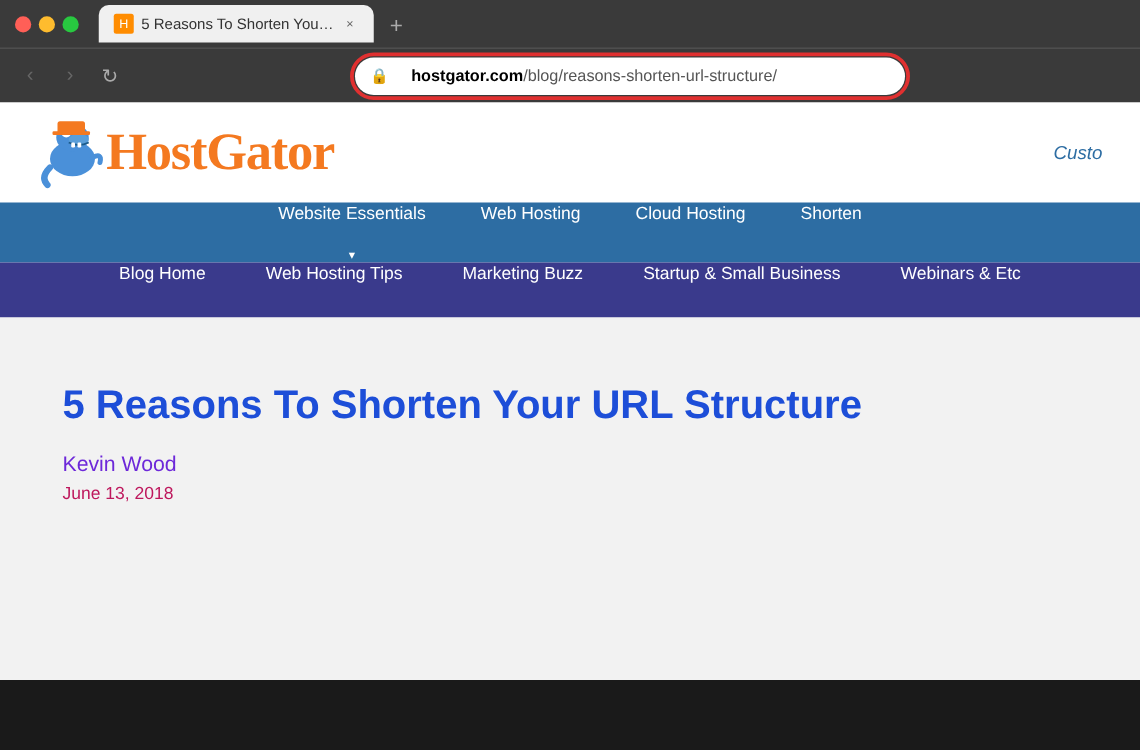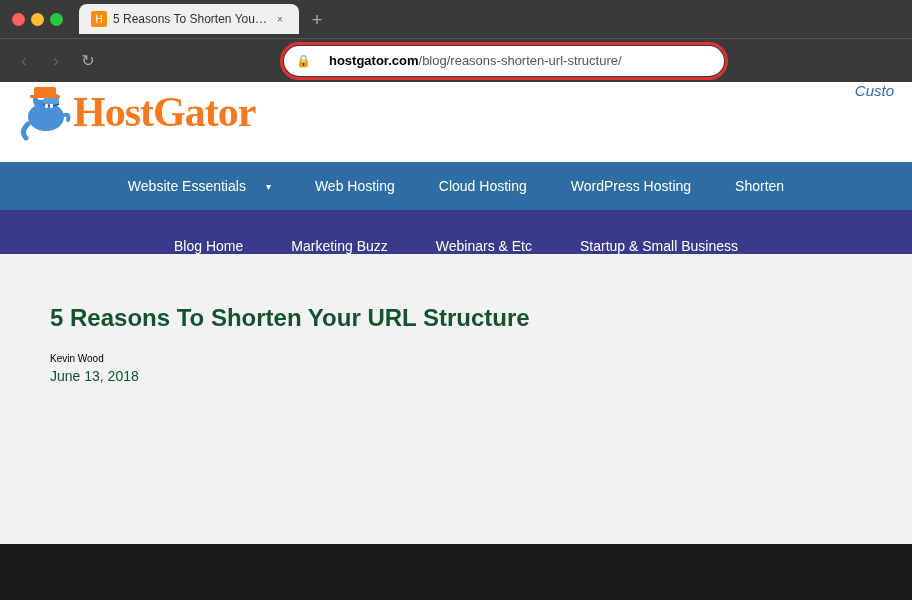--- a/index.html
+++ b/index.html
@@ -126,22 +126,22 @@
     .url-normal { color: #555; }
 
     
     .website { background: #fff; width: 100%; }
 
     
     .site-header {
       background: #fff;
       height: 80px;
       display: flex;
-      align-items: flex-start;
-      padding: 0 18px;
+      align-items: center;
+      padding: 0 30px;
       justify-content: space-between;
     }
     .logo-area { display: flex; align-items: center; gap: 0; }
     
     .logo-text {
       font-size: 42px;
       font-weight: 700;
       color: #f47920;
       font-family: 'Georgia', serif;
       letter-spacing: -1px;
@@ -165,64 +165,65 @@
     .main-nav-item {
       color: #fff;
       font-size: 14px;
       padding: 0 22px;
       height: 100%;
       display: flex;
       align-items: center;
       cursor: pointer;
       gap: 20px;
       white-space: nowrap;
+      flex-direction: column;
     }
     .chevron-down { font-size: 10px; }
 
     
     .blog-nav {
       background: #3a3a8c;
       height: 44px;
       display: flex;
       align-items: center;
       justify-content: center;
       gap: 0;
     }
     .blog-nav-item {
       color: #fff;
       font-size: 14px;
       padding: 0 24px;
       height: 100%;
       display: flex;
-      align-items: flex-end;
+      align-items: flex-start;
       cursor: pointer;
       white-space: nowrap;
     }
 
     
     .content-area {
       background: #f2f2f2;
       padding: 50px 50px 60px 50px;
       min-height: 290px;
     }
     .article-title {
-      font-size: 24px;
+      font-size: 32px;
       font-weight: 800;
-      color: #14532d;
+      color: #1d4ed8;
       margin-bottom: 20px;
       line-height: 1.2;
     }
     .article-author {
-      font-size: 10px;
-      color: #000000;
+      font-size: 17px;
+      color: #6d28d9;
       margin-bottom: 4px;
     }
     .article-date {
       font-size: 14px;
-      color: #14532d;
+      color: #be185d;
     }
   </style>
 </head>
 <body>
 
 <div class="browser-chrome">
 
   <div class="title-bar">
     <div class="traffic-lights">
       <div class="traffic-light tl-red"></div>
@@ -294,39 +295,39 @@
       <span>Website Essentials</span>
       <span class="chevron-down">▾</span>
     </div>
     <div class="main-nav-item">
       <span>Web Hosting</span>
     </div>
     <div class="main-nav-item">
       <span>Cloud Hosting</span>
     </div>
     <div class="main-nav-item">
-      <span>WordPress Hosting</span>
-    </div>
-    <div class="main-nav-item">
       <span>Shorten</span>
     </div>
   </nav>
 
   <nav class="blog-nav">
     <div class="blog-nav-item">
       <span>Blog Home</span>
     </div>
     <div class="blog-nav-item">
+      <span>Web Hosting Tips</span>
+    </div>
+    <div class="blog-nav-item">
       <span>Marketing Buzz</span>
     </div>
     <div class="blog-nav-item">
+      <span>Startup &amp; Small Business</span>
+    </div>
+    <div class="blog-nav-item">
       <span>Webinars &amp; Etc</span>
-    </div>
-    <div class="blog-nav-item">
-      <span>Startup &amp; Small Business</span>
     </div>
   </nav>
 
   <div class="content-area">
     <h1 class="article-title">5 Reasons To Shorten Your URL Structure</h1>
     <div class="article-author">Kevin Wood</div>
     <div class="article-date">June 13, 2018</div>
   </div>
 
 </div>

